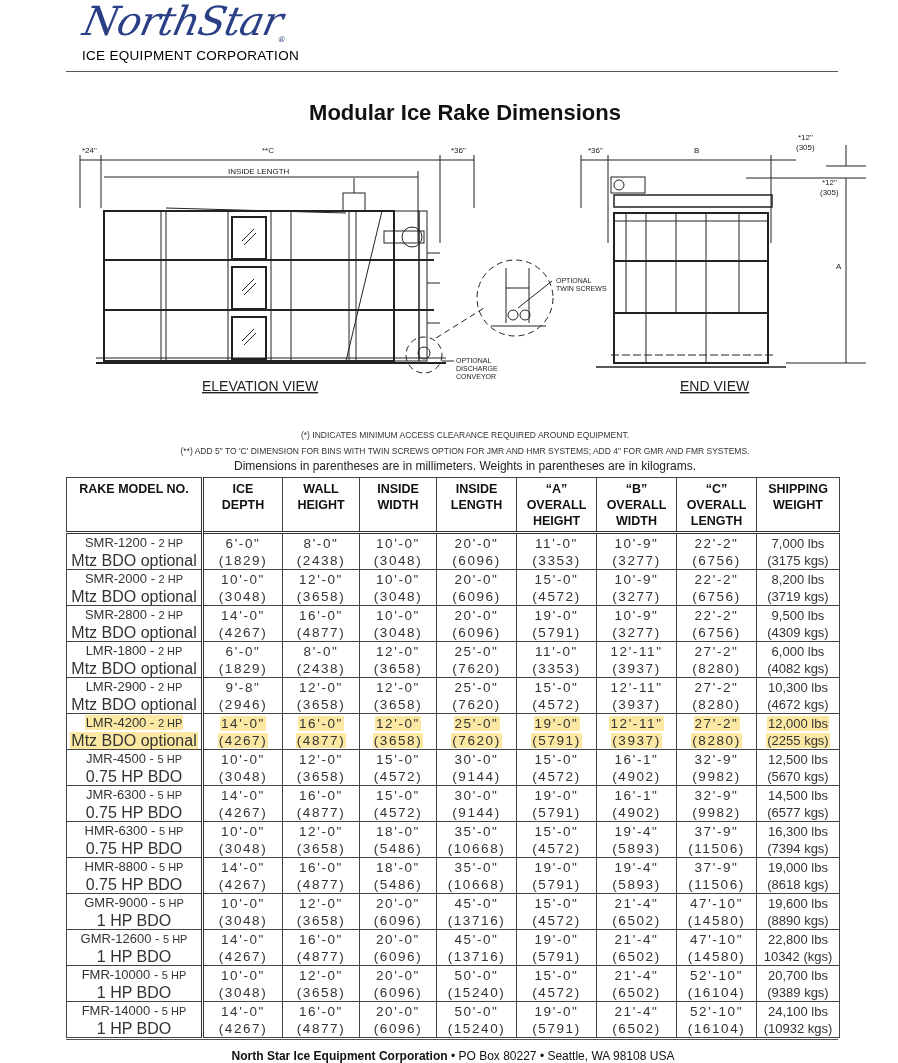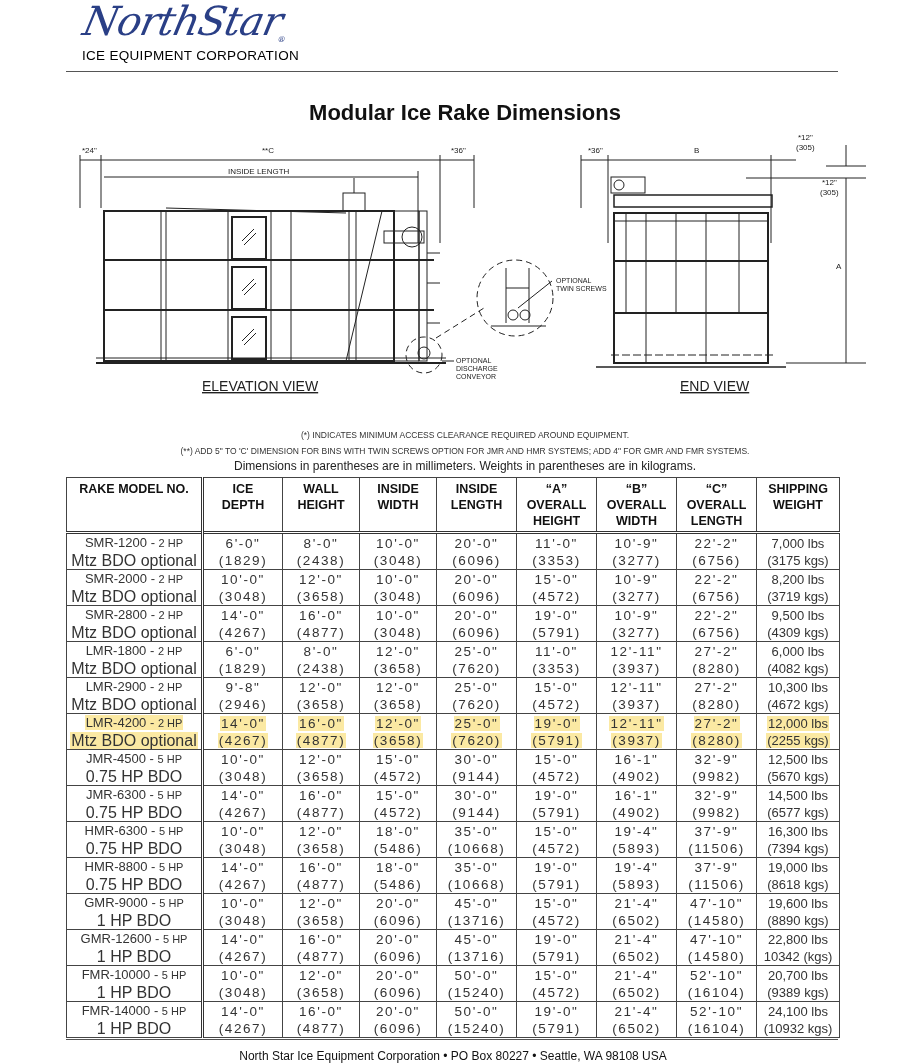--- a/index.html
+++ b/index.html
@@ -24,21 +24,21 @@
   table.dims thead tr { border-bottom: 3px double #333; }
   table.dims td { height: 34px; font-size: 13px; color: #333; line-height: 17px; }
   td.model .m1 { font-size: 13px; }
   td.model .m1 small { font-size: 11px; }
   td.model .m2 { font-size: 16px; }
   td.val span { letter-spacing: 1.6px; font-size: 13.5px; }
   td.wt span { font-size: 13px; letter-spacing: 0; }
   .hl .hlt { background: #fbe9a3; border-radius: 0; padding: 0 1px; }
   .bot-rule { position: absolute; left: 66px; top: 1039px; width: 772px; height: 1px; background: #555; }
   .footer { position: absolute; left: 0; width: 906px; top: 1049px; text-align: center; font-size: 12px; color: #111; white-space: nowrap; }
-  .footer b { font-weight: normal; margin-top: 6px; }
+  .footer b { font-weight: bold; margin-top: 6px; }
 </style>
 </head>
 <body>
 
 <div class="logo">
   <div class="logo-script"><span>NorthStar</span><span class="logo-reg">®</span></div>
   <div class="logo-sub">ICE EQUIPMENT CORPORATION</div>
 </div>
 <div class="top-rule"></div>
 

